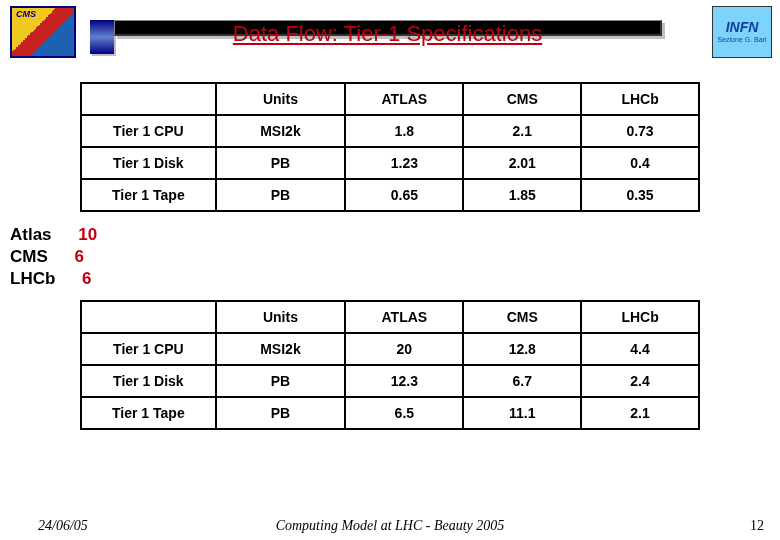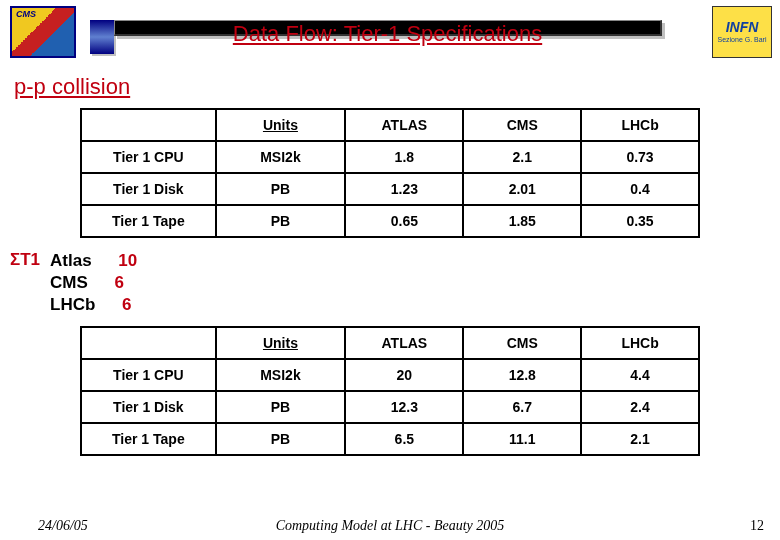--- a/index.html
+++ b/index.html
@@ -31,41 +31,41 @@
     color: #c00010; font-size: 22px; text-decoration: underline;
   }
   .title-accent {
     position: absolute; left: 90px; top: 20px; width: 24px; height: 34px;
     background: linear-gradient(to bottom, #000080, #6080d0, #000080);
     box-shadow: 2px 2px 0 #c0c0c0;
   }
   .infn-logo {
     position: absolute; right: 8px; top: 6px;
     width: 60px; height: 52px; border: 1px solid #333;
-    background: #fde047;
+    background: #7dd3fc;
     font-size: 7px; font-family: Arial, sans-serif; color: #1040a0;
     display: flex; flex-direction: column; align-items: center; justify-content: center;
     line-height: 1.1;
   }
   .infn-big { font-weight: bold; font-size: 14px; font-style: italic; }
 
   .subhead { padding: 6px 14px 4px 14px; display: flex; justify-content: space-between; }
   .subhead .avg { font-size: 22px; color: #000; }
   .subhead .pp { font-size: 22px; color: #c00010; text-decoration: underline; }
 
   .tbl-wrap { width: 620px; margin: 4px auto 6px auto; }
   table { border-collapse: collapse; width: 100%; }
   th, td {
     border: 2px solid #000; text-align: center;
     font-family: Verdana, Arial, sans-serif; font-weight: bold;
     font-size: 14px; height: 32px;
   }
   th.blank { border-top: 2px solid #000; }
   .colw-name { width: 140px; }
-  .colw-units { width: 134px; text-decoration: underline; }
+  .colw-units { width: 134px; }
   .colw-data { width: 122px; }
 
   .sigma-block {
     display: flex; gap: 10px; padding: 6px 0 6px 10px;
     font-family: Verdana, Arial, sans-serif; font-weight: bold; font-size: 17px;
   }
   .sigma-label { color: #c00010; }
   .sigma-list { display: flex; flex-direction: column; line-height: 1.3; }
   .sigma-row .exp { color: #000; }
   .sigma-row .num { color: #c00010; margin-left: 22px; }
@@ -90,21 +90,20 @@
   <div class="title-bar">
     <span class="title">Data Flow: Tier-1 Specifications</span>
   </div>
   <div class="infn-logo">
     <span class="infn-big">INFN</span>
     <span>Sezione G. Bari</span>
   </div>
 </div>
 
 <div class="subhead">
-  <span class="pp">p-p collision</span>
 </div>
 
 <div class="tbl-wrap">
   <table>
     <thead>
       <tr>
         <th class="blank colw-name"></th>
         <th class="colw-units">Units</th>
         <th class="colw-data">ATLAS</th>
         <th class="colw-data">CMS</th>
@@ -131,21 +130,20 @@
           <td>PB</td>
           <td>0.65</td>
           <td>1.85</td>
           <td>0.35</td>
         </tr>
       </tbody>
   </table>
 </div>
 
 <div class="sigma-block">
-  <span class="sigma-label">ΣT1</span>
   <div class="sigma-list" id="sigmalist">
       <div class="sigma-row"><span class="exp">Atlas </span><span class="num">10</span></div>
       <div class="sigma-row"><span class="exp">CMS </span><span class="num">6</span></div>
       <div class="sigma-row"><span class="exp">LHCb </span><span class="num">6</span></div>
     </div>
 </div>
 
 <div class="tbl-wrap">
   <table>
     <thead>

